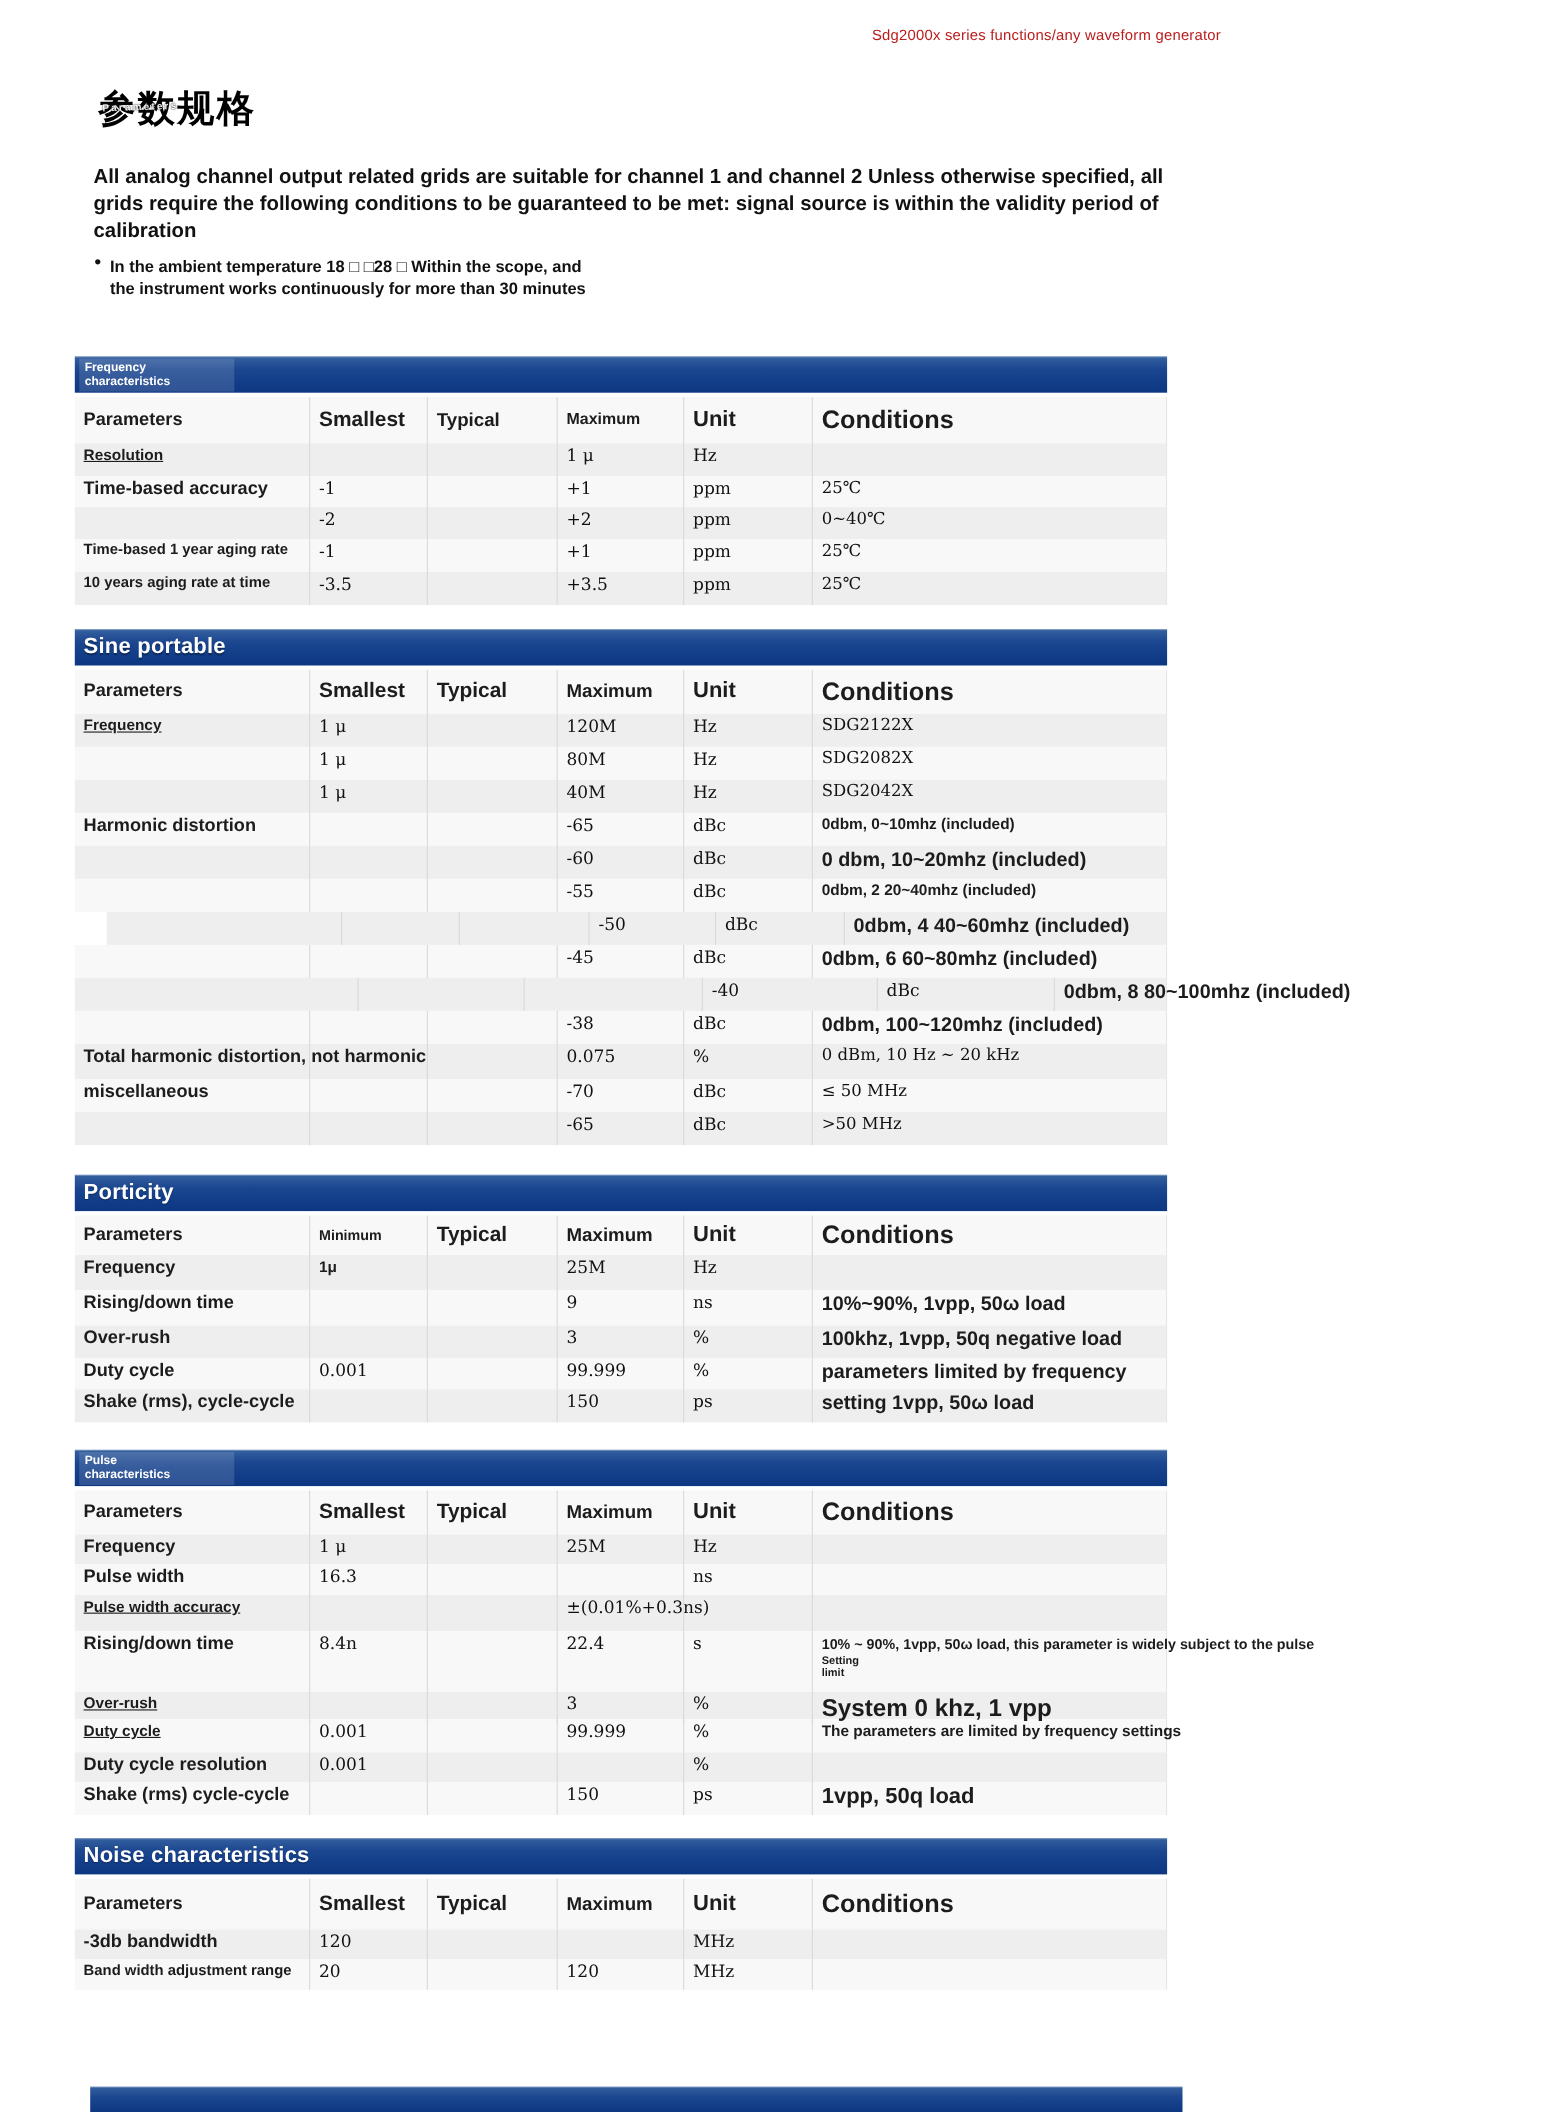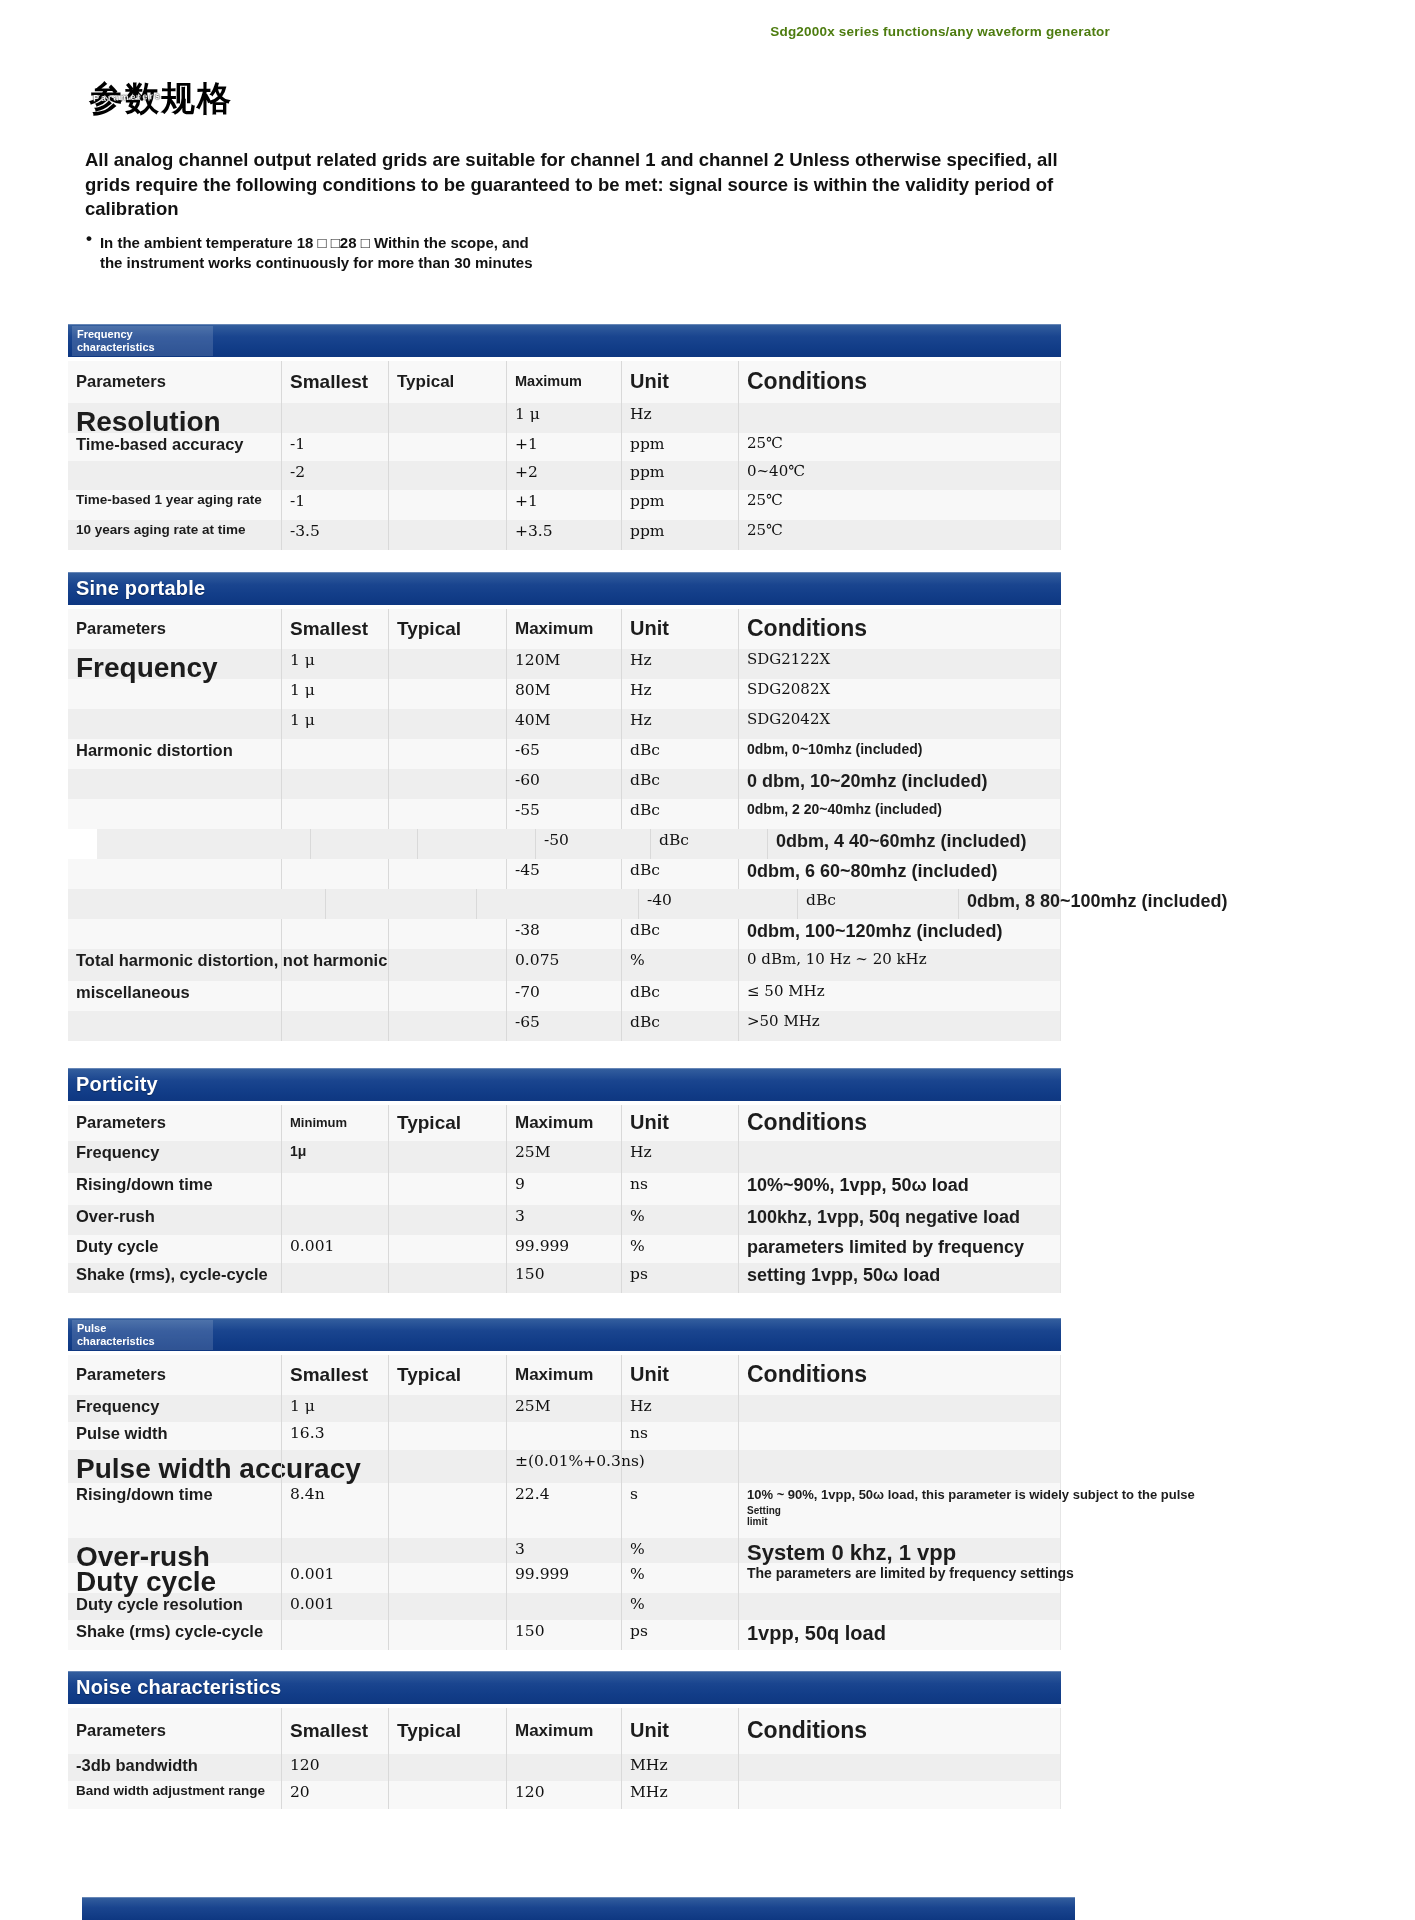--- a/index.html
+++ b/index.html
@@ -2,21 +2,21 @@
 <html><head>
 <meta charset="utf-8">
 <style>
   html,body{margin:0;padding:0;}
   body{
     width:1415px;height:1920px;position:relative;background:#ffffff;
     font-family:"Liberation Sans", sans-serif;color:#1c1c1c;overflow:hidden;
   }
   .doc-header{
     position:absolute;top:24px;left:0;width:1110px;text-align:right;
-    font-size:13.5px;font-weight:bold;color:#4d7c0f;letter-spacing:.2px;
+    font-size:13.5px;font-weight:normal;color:#b91c1c;letter-spacing:.2px;
   }
   .page-title{
     position:absolute;top:72px;left:85px;font-size:34px;font-weight:bold;color:#000;
     letter-spacing:2px;margin:4px;
   }
   .title-overlay{
     position:absolute;left:4px;top:16px;font-size:9px;font-weight:bold;color:#fff;
     text-shadow:0 0 2px #333,0 0 1px #000;transform:rotate(-2deg);opacity:.9;
   }
   .intro{
@@ -58,21 +58,21 @@
   
   .hP{font-size:16.5px;font-weight:bold;}
   .hS{font-size:19px;font-weight:bold;}
   .hT{font-size:17px;font-weight:bold;}
   .hM{font-size:14.5px;font-weight:bold;}
   .hM2{font-size:17px;font-weight:bold;}
   .hMin{font-size:13px;font-weight:bold;}
   .hU{font-size:20px;font-weight:bold;}
   .hC{font-size:23px;font-weight:bold;}
   
-  .pl{font-size:28px;font-weight:bold;}
+  .pl{font-size:14px;font-weight:bold;text-decoration:underline;}
   .pm{font-size:16.5px;font-weight:bold;}
   .ps{font-size:13.5px;font-weight:bold;}
   
   .v{font-family:"DejaVu Serif", serif;font-size:15.5px;color:#111;}
   .cser{font-family:"DejaVu Serif", serif;font-size:15px;color:#111;}
   
   .cb{font-size:14px;font-weight:bold;}
   .cbl{font-size:18px;font-weight:bold;}
   .cbl2{font-size:20px;font-weight:bold;}
   .cbxl{font-size:22px;font-weight:bold;}

